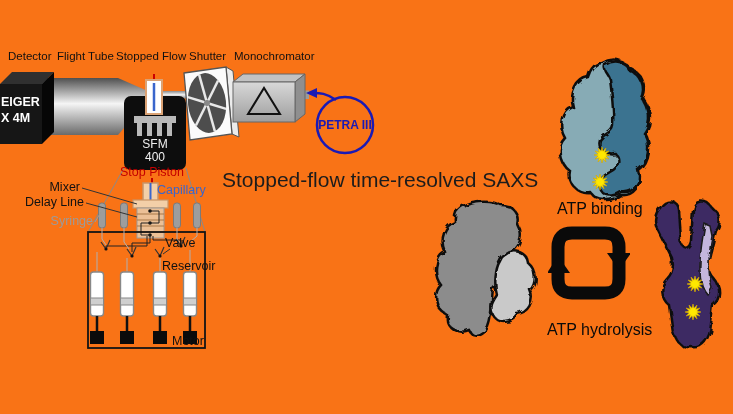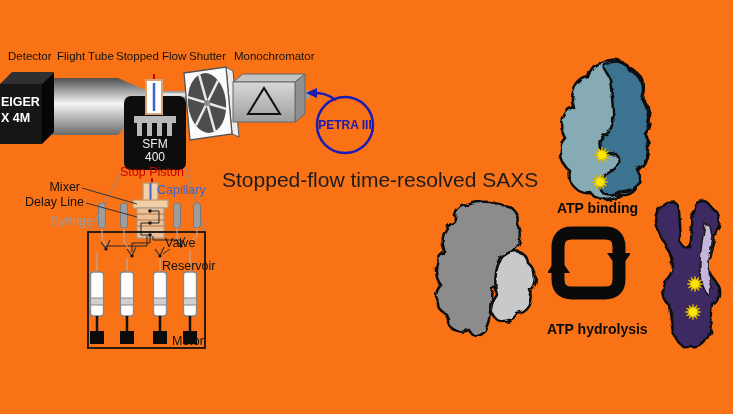--- a/index.html
+++ b/index.html
@@ -4,21 +4,21 @@
 <style>
   html,body{margin:0;padding:0;background:#ffffff;}
   #stage{position:relative;width:733px;height:414px;background:#f97316;overflow:hidden;
          font-family:"Liberation Sans",sans-serif;}
   .abs{position:absolute;}
   svg text{font-family:"Liberation Sans",sans-serif;}
   .complabel{font-size:11.5px;fill:#111;}
   .detaillabel{font-size:12.5px;fill:#111;}
   .graylabel{font-size:12.5px;fill:#9b9b9b;}
   #main-title{left:222px;top:168px;font-size:21px;color:#1c1c1c;white-space:nowrap;}
-  .cyclelabel{font-size:14px;font-weight:bold;color:#0a0a0a;white-space:nowrap;}
+  .cyclelabel{font-size:16px;font-weight:normal;color:#0a0a0a;white-space:nowrap;}
   #atp-binding-label{left:557px;top:200px;}
   #atp-hydrolysis-label{left:547px;top:321px;}
 </style>
 </head>
 <body>
 
 <div id="stage">
 
   <svg class="abs" style="left:0;top:40px;" width="420" height="330" viewBox="0 0 420 330">
     <defs>

